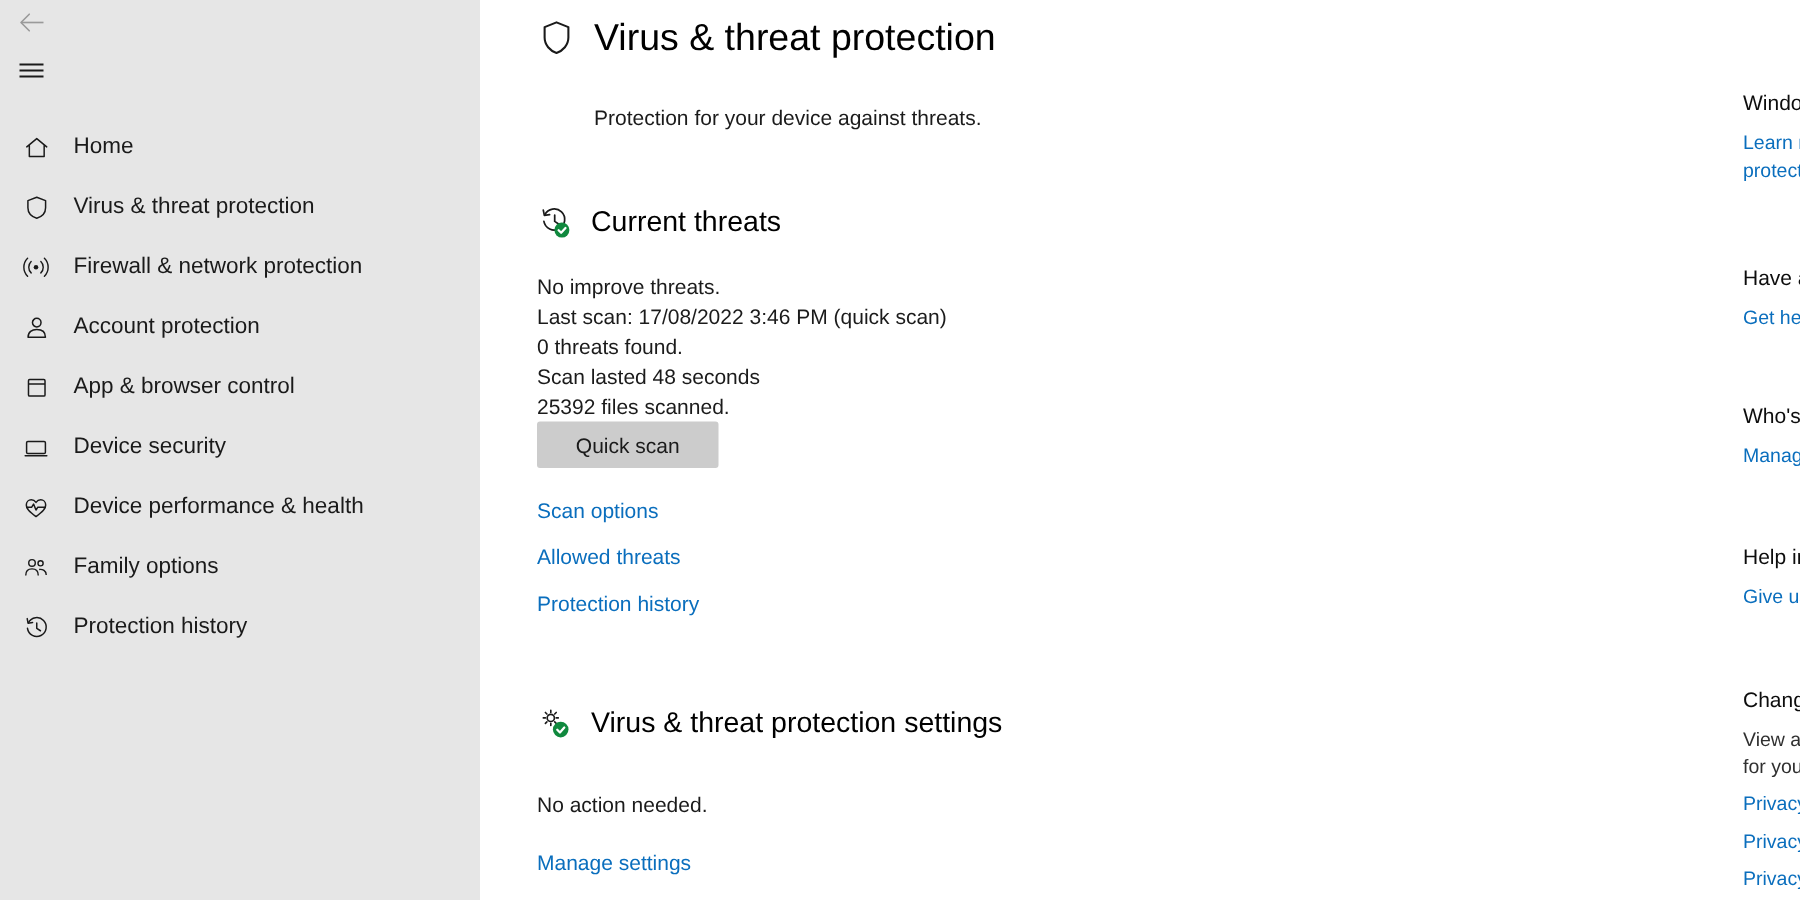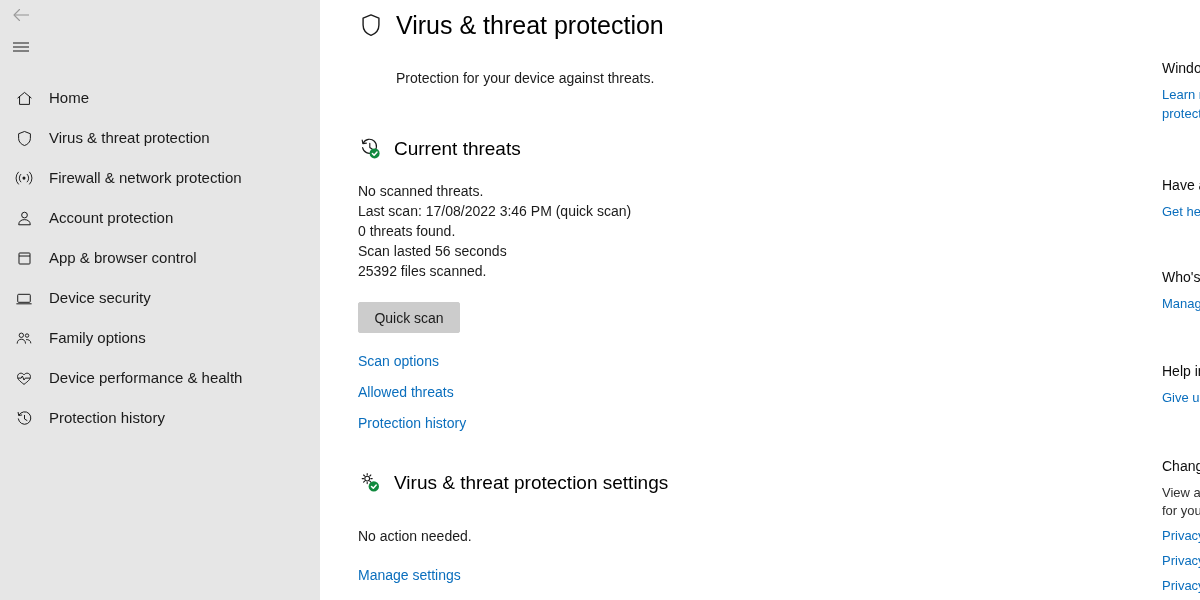--- a/index.html
+++ b/index.html
@@ -90,22 +90,21 @@
   .link {
     font-size: 14px; line-height: 20px;
     color: #0a6ebd;
     text-decoration: none; cursor: pointer;
     display: inline-block; white-space: nowrap;
   }
 
   #section-current-threats { top: 136px; }
   #threat-lines { margin-top: 19px; }
   #quick-scan-button {
-    margin-top: 21px;
-    width: 102px; height: 31px;
+    width: 121px; height: 31px;
     background: #cccccc;
     border: 1px solid #cccccc;
     border-radius: 2px;
     font-family: "Liberation Sans", sans-serif;
     font-size: 14px; color: #1b1b1b;
     cursor: pointer;
     display: block;
   }
   #threat-links { margin-top: 18px; }
   #threat-links .link { display: block; margin-bottom: 11px; }
@@ -217,37 +216,37 @@
             <rect x="3.4" y="5.6" width="13.2" height="8.4" rx="0.9" stroke="#1a1a1a" stroke-width="1.05" fill="none"></rect>
             <path d="M2.4 15.6 H17.6" stroke="#1a1a1a" stroke-width="1.05" fill="none" stroke-linecap="round"></path>
           </svg>
         </span>
         <span class="nav-label">Device security</span>
       </button>
 
       <button class="nav-item">
         <span class="nav-icon">
           <svg width="20" height="19" viewBox="0 0 20 20">
+            <path d="M10 16.2 C5.6 12.8 3.2 10.8 3.2 8 C3.2 5.9 4.8 4.4 6.7 4.4 C8 4.4 9.2 5.1 10 6.2 C10.8 5.1 12 4.4 13.3 4.4 C15.2 4.4 16.8 5.9 16.8 8 C16.8 10.8 14.4 12.8 10 16.2 Z" stroke="#1a1a1a" stroke-width="1.05" fill="none" stroke-linejoin="round"></path>
+            <path d="M3.6 9.6 H7 L8.3 7.4 L10 11.6 L11.3 9.6 H16.4" stroke="#1a1a1a" stroke-width="1.05" fill="none" stroke-linejoin="round" stroke-linecap="round"></path>
+          </svg>
+        </span>
+        <span class="nav-label">Device performance &amp; health</span>
+      </button>
+
+      <button class="nav-item">
+        <span class="nav-icon">
+          <svg width="20" height="19" viewBox="0 0 20 20">
             <circle cx="7.2" cy="6.6" r="2.3" stroke="#1a1a1a" stroke-width="1" fill="none"></circle>
             <circle cx="13.2" cy="6.9" r="1.8" stroke="#1a1a1a" stroke-width="1" fill="none"></circle>
             <path d="M2.8 15.4 C2.8 12.3 4.8 10.8 7.2 10.8 C9.6 10.8 11.6 12.3 11.6 15.4" stroke="#1a1a1a" stroke-width="1" fill="none" stroke-linejoin="round"></path>
             <path d="M12.2 11.2 C14.6 10.9 17.2 12 17.2 15.1" stroke="#1a1a1a" stroke-width="1" fill="none" stroke-linejoin="round"></path>
           </svg>
         </span>
         <span class="nav-label">Family options</span>
-      </button>
-
-      <button class="nav-item">
-        <span class="nav-icon">
-          <svg width="20" height="19" viewBox="0 0 20 20">
-            <path d="M10 16.2 C5.6 12.8 3.2 10.8 3.2 8 C3.2 5.9 4.8 4.4 6.7 4.4 C8 4.4 9.2 5.1 10 6.2 C10.8 5.1 12 4.4 13.3 4.4 C15.2 4.4 16.8 5.9 16.8 8 C16.8 10.8 14.4 12.8 10 16.2 Z" stroke="#1a1a1a" stroke-width="1.05" fill="none" stroke-linejoin="round"></path>
-            <path d="M3.6 9.6 H7 L8.3 7.4 L10 11.6 L11.3 9.6 H16.4" stroke="#1a1a1a" stroke-width="1.05" fill="none" stroke-linejoin="round" stroke-linecap="round"></path>
-          </svg>
-        </span>
-        <span class="nav-label">Device performance &amp; health</span>
       </button>
 
       <button class="nav-item">
         <span class="nav-icon">
           <svg width="19" height="19" viewBox="0 0 20 20">
             <path d="M4.2 6.4 A6.6 6.6 0 1 1 3.5 10.4" stroke="#1a1a1a" stroke-width="1.05" fill="none" stroke-linecap="round"></path>
             <path d="M3.3 3.6 L3.9 6.8 L7.1 6.3" stroke="#1a1a1a" stroke-width="1.05" fill="none" stroke-linejoin="round" stroke-linecap="round"></path>
             <path d="M10 6.7 V10.5 L12.6 12.1" stroke="#1a1a1a" stroke-width="1.05" fill="none" stroke-linecap="round" stroke-linejoin="round"></path>
           </svg>
         </span>
@@ -279,24 +278,24 @@
             <path d="M3.2 3.1 L3.9 6.6 L7.4 6.1" stroke="#1a1a1a" stroke-width="1.15" fill="none" stroke-linejoin="round" stroke-linecap="round"></path>
             <path d="M10.8 6.4 V10.6 L13.4 12.3" stroke="#1a1a1a" stroke-width="1.15" fill="none" stroke-linecap="round" stroke-linejoin="round"></path>
             <circle cx="15.6" cy="16.4" r="5" fill="#10893e"></circle>
             <path d="M13.4 16.5 L15.1 18.2 L18 15.0" stroke="#ffffff" stroke-width="1.5" fill="none" stroke-linecap="round" stroke-linejoin="round"></path>
           </svg>
         </span>
         <h2 class="section-title">Current threats</h2>
       </div>
 
       <div id="threat-lines">
-        <div class="body-line">No scanned threats.</div>
+        <div class="body-line">No improve threats.</div>
         <div class="body-line">Last scan: 17/08/2022 3:46 PM (quick scan)</div>
         <div class="body-line">0 threats found.</div>
-        <div class="body-line">Scan lasted 56 seconds</div>
+        <div class="body-line">Scan lasted 48 seconds</div>
         <div class="body-line">25392 files scanned.</div>
       </div>
 
       <button id="quick-scan-button">Quick scan</button>
 
       <div id="threat-links">
         <a class="link" href="#">Scan options</a>
         <a class="link" href="#">Allowed threats</a>
         <a class="link" href="#">Protection history</a>
       </div>

